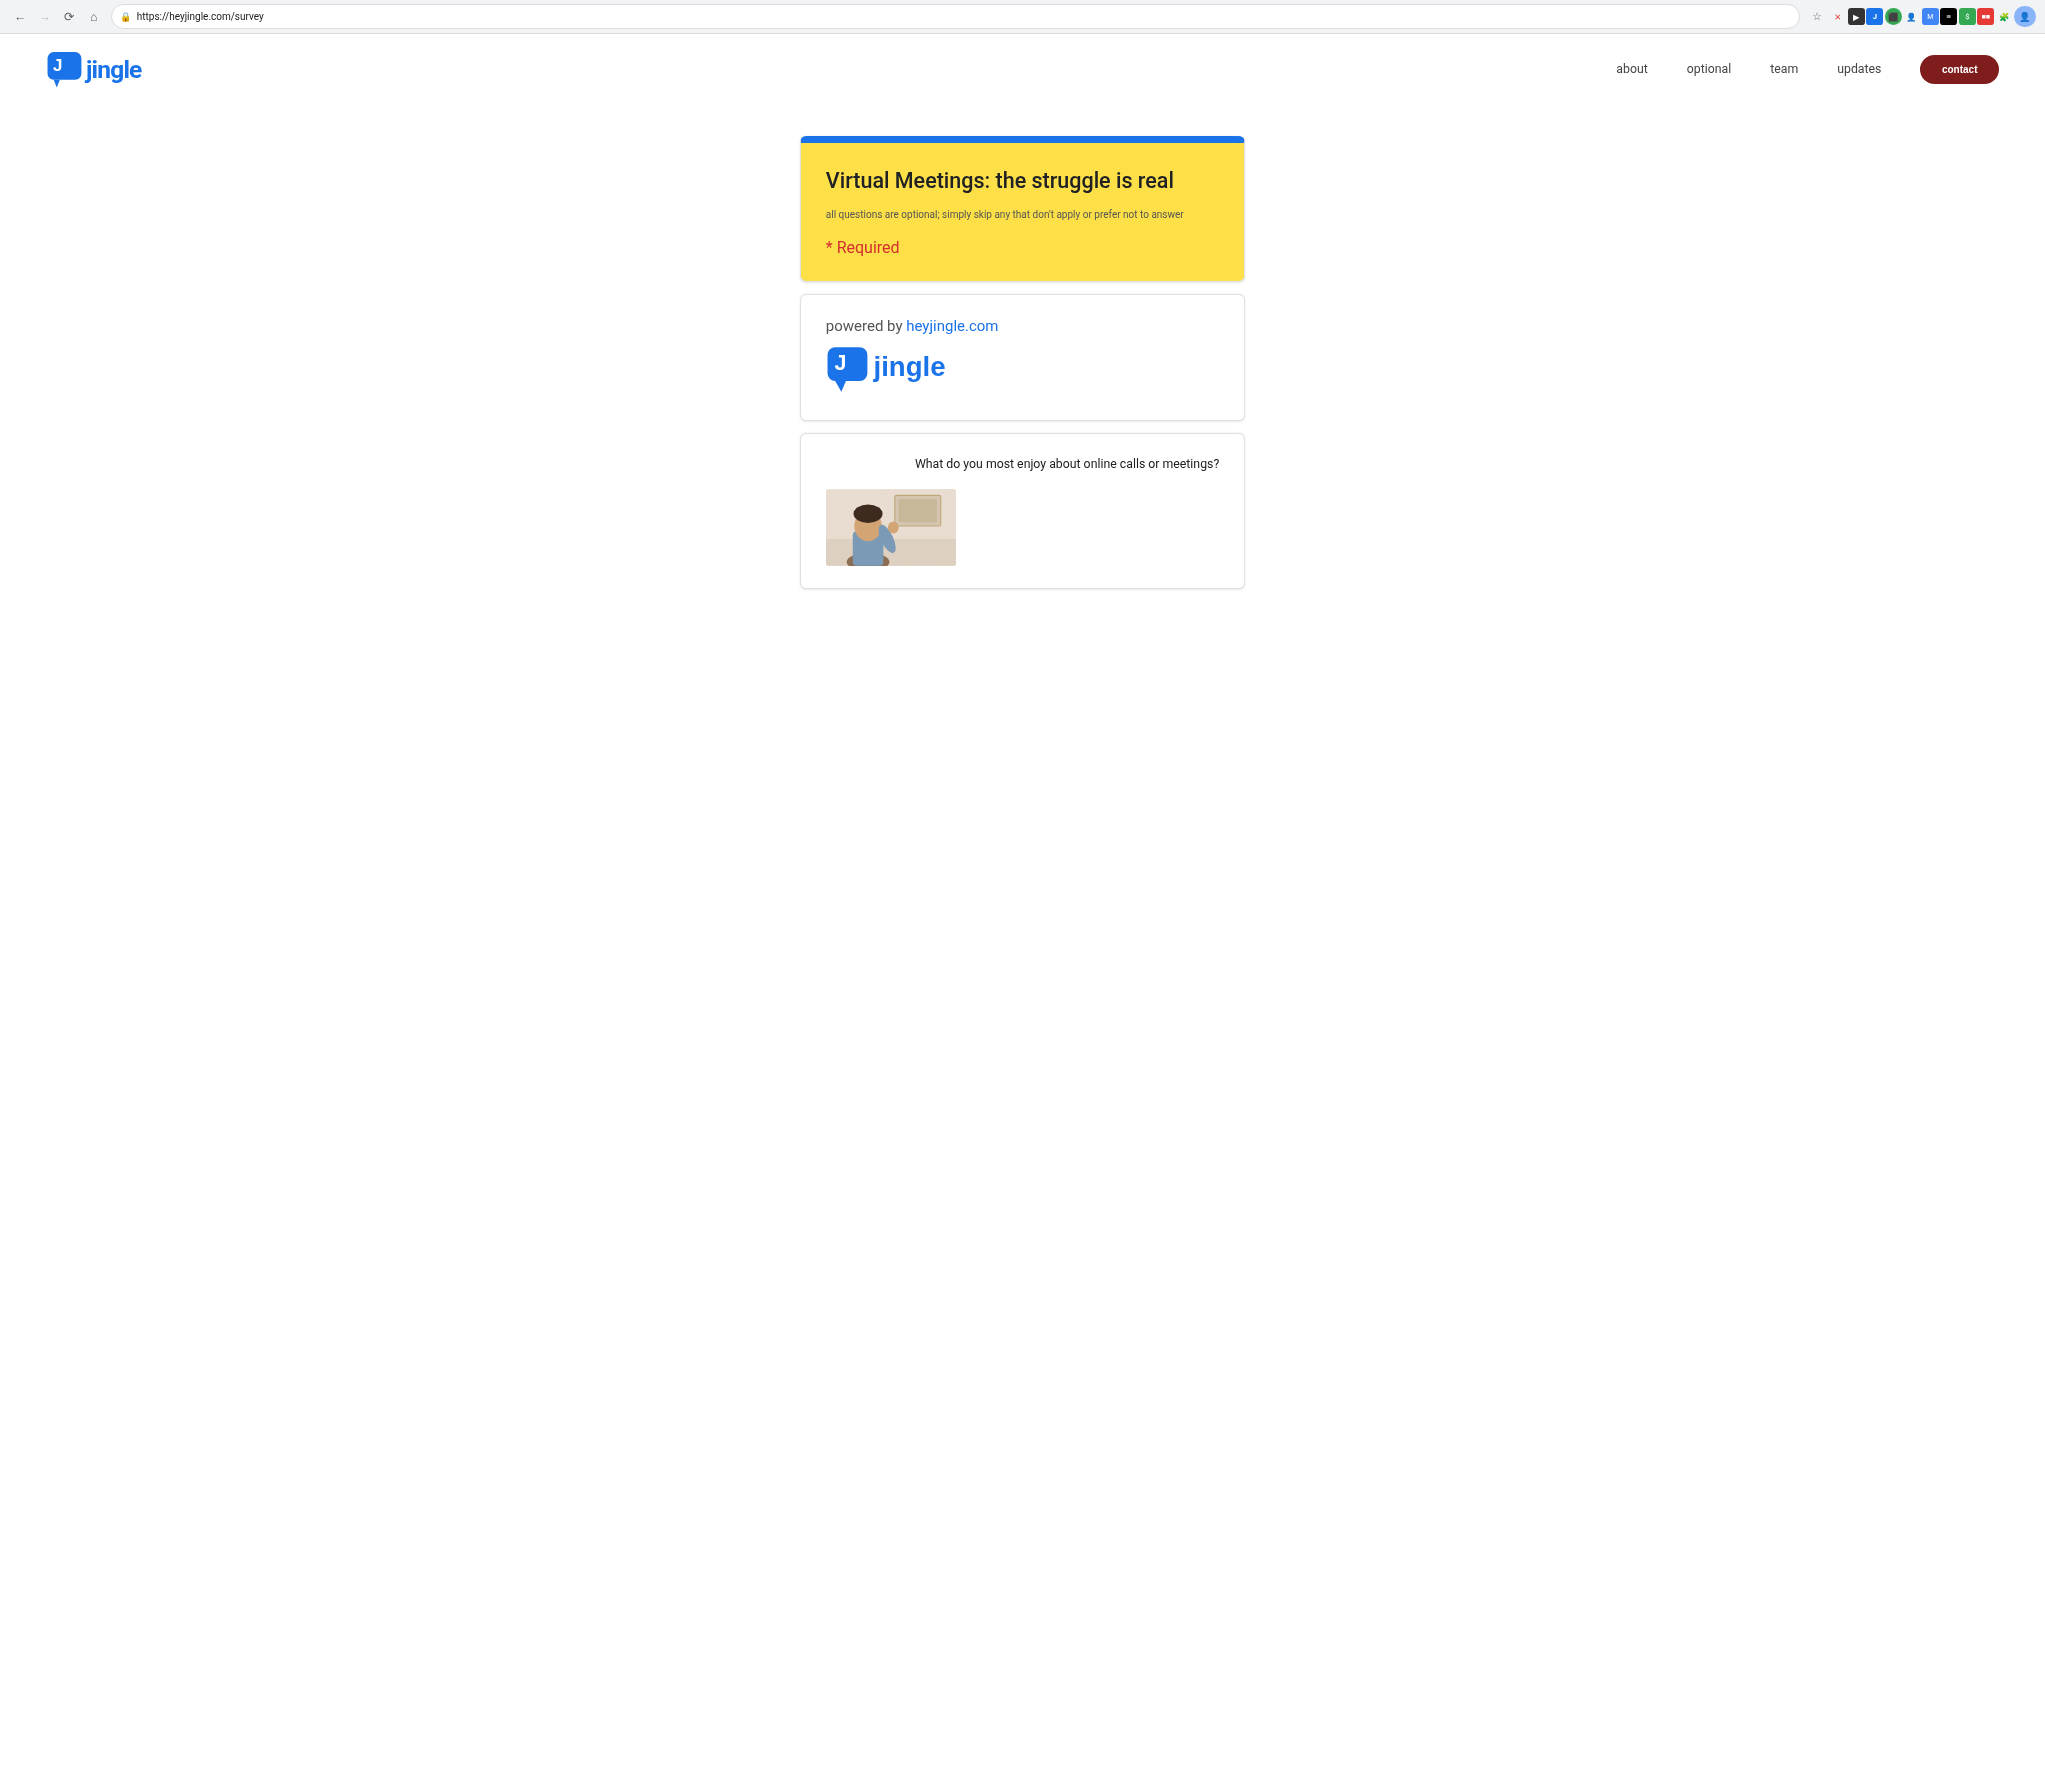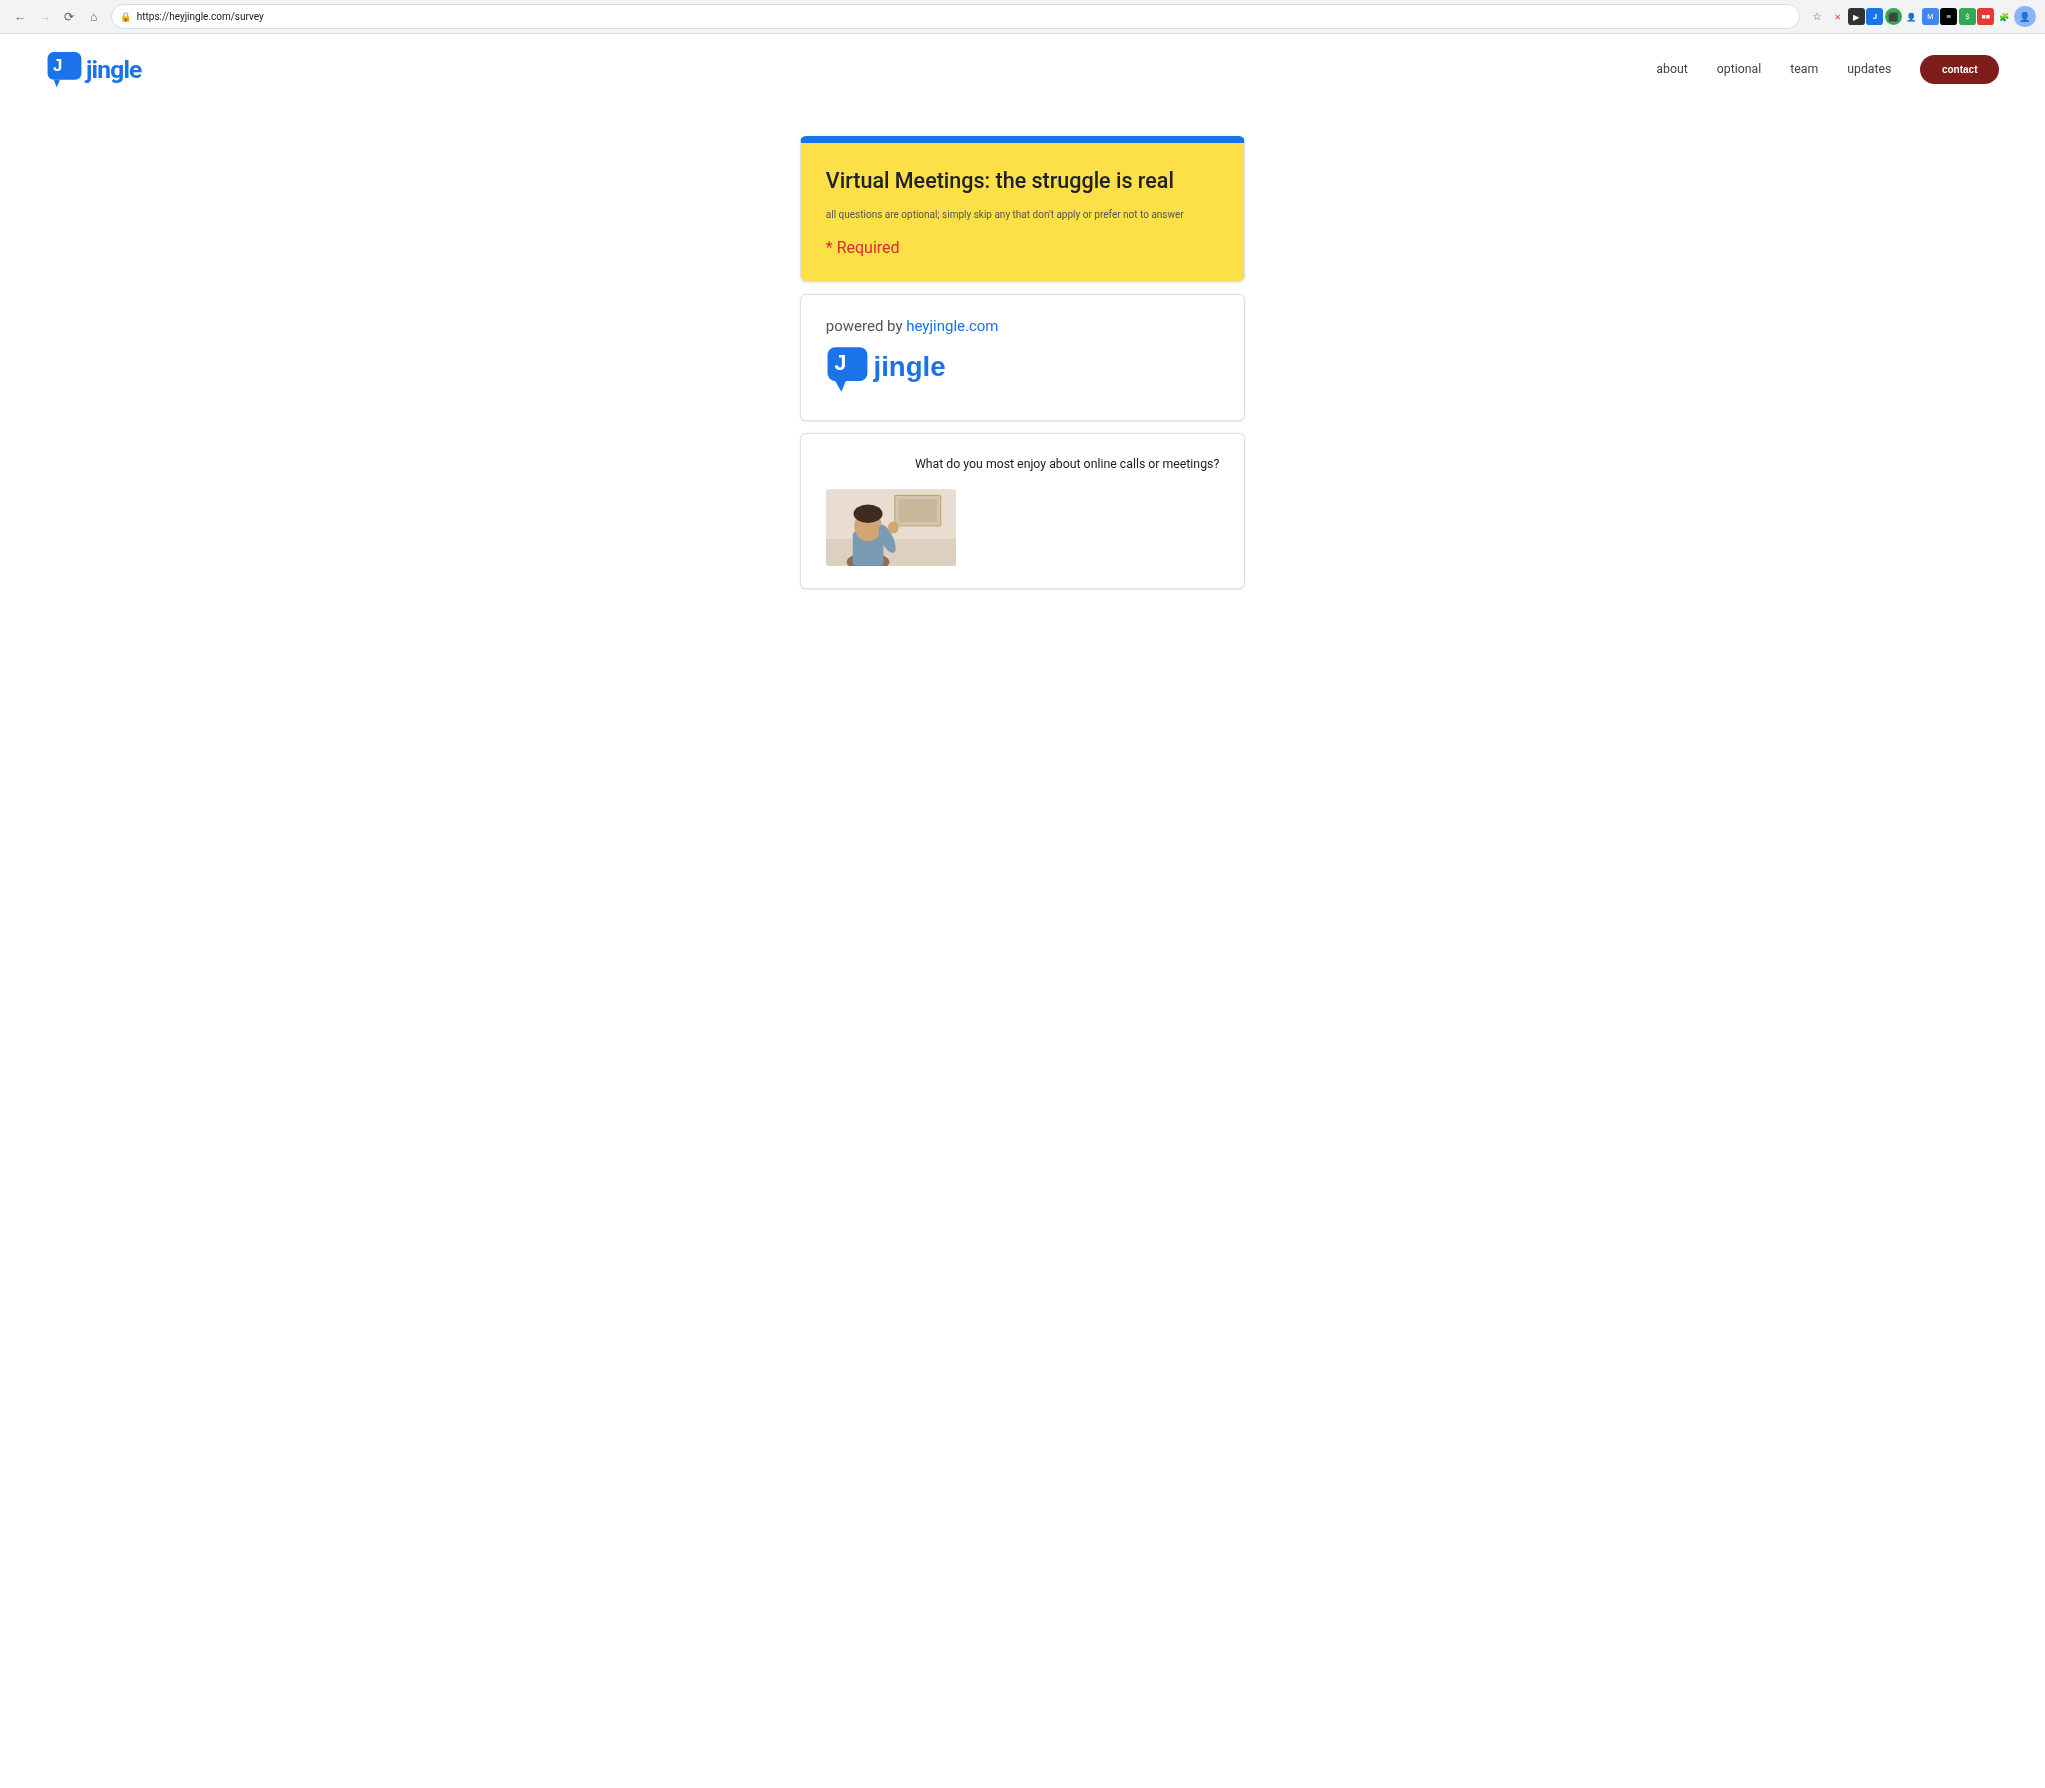--- a/index.html
+++ b/index.html
@@ -147,21 +147,21 @@
     .logo-text {
       font-size: 24.5px;
       font-weight: 700;
       color: #1a73e8;
       letter-spacing: -0.8px;
     }
 
     .nav-links {
       display: flex;
       align-items: center;
-      gap: 29px;
+      gap: 39px;
     }
 
     .nav-link {
       font-size: 12.3px;
       color: #444;
       text-decoration: none;
       cursor: pointer;
     }
 
     .contact-btn {

